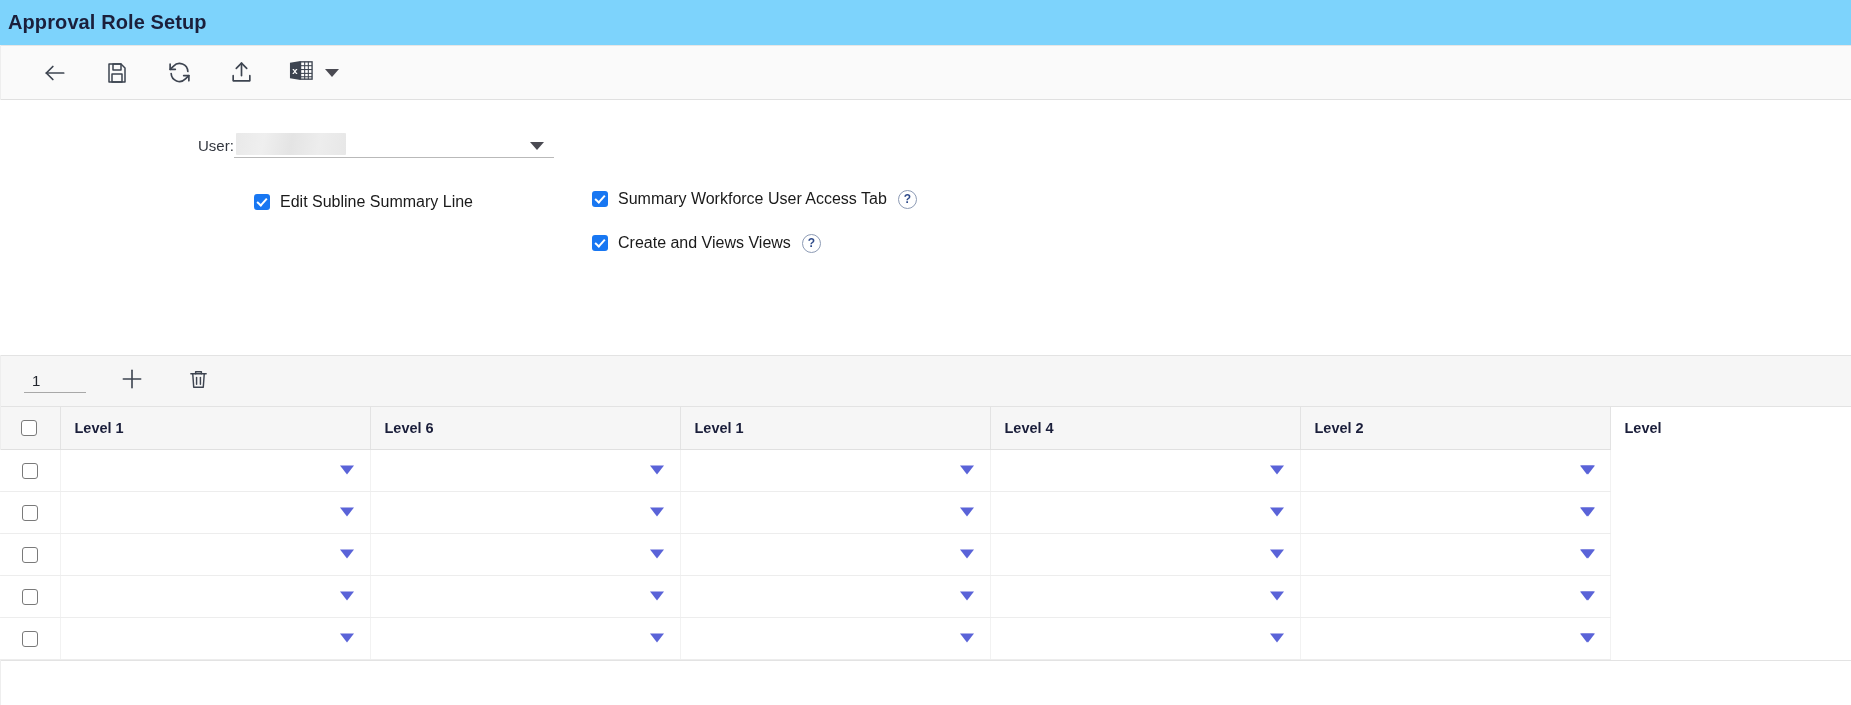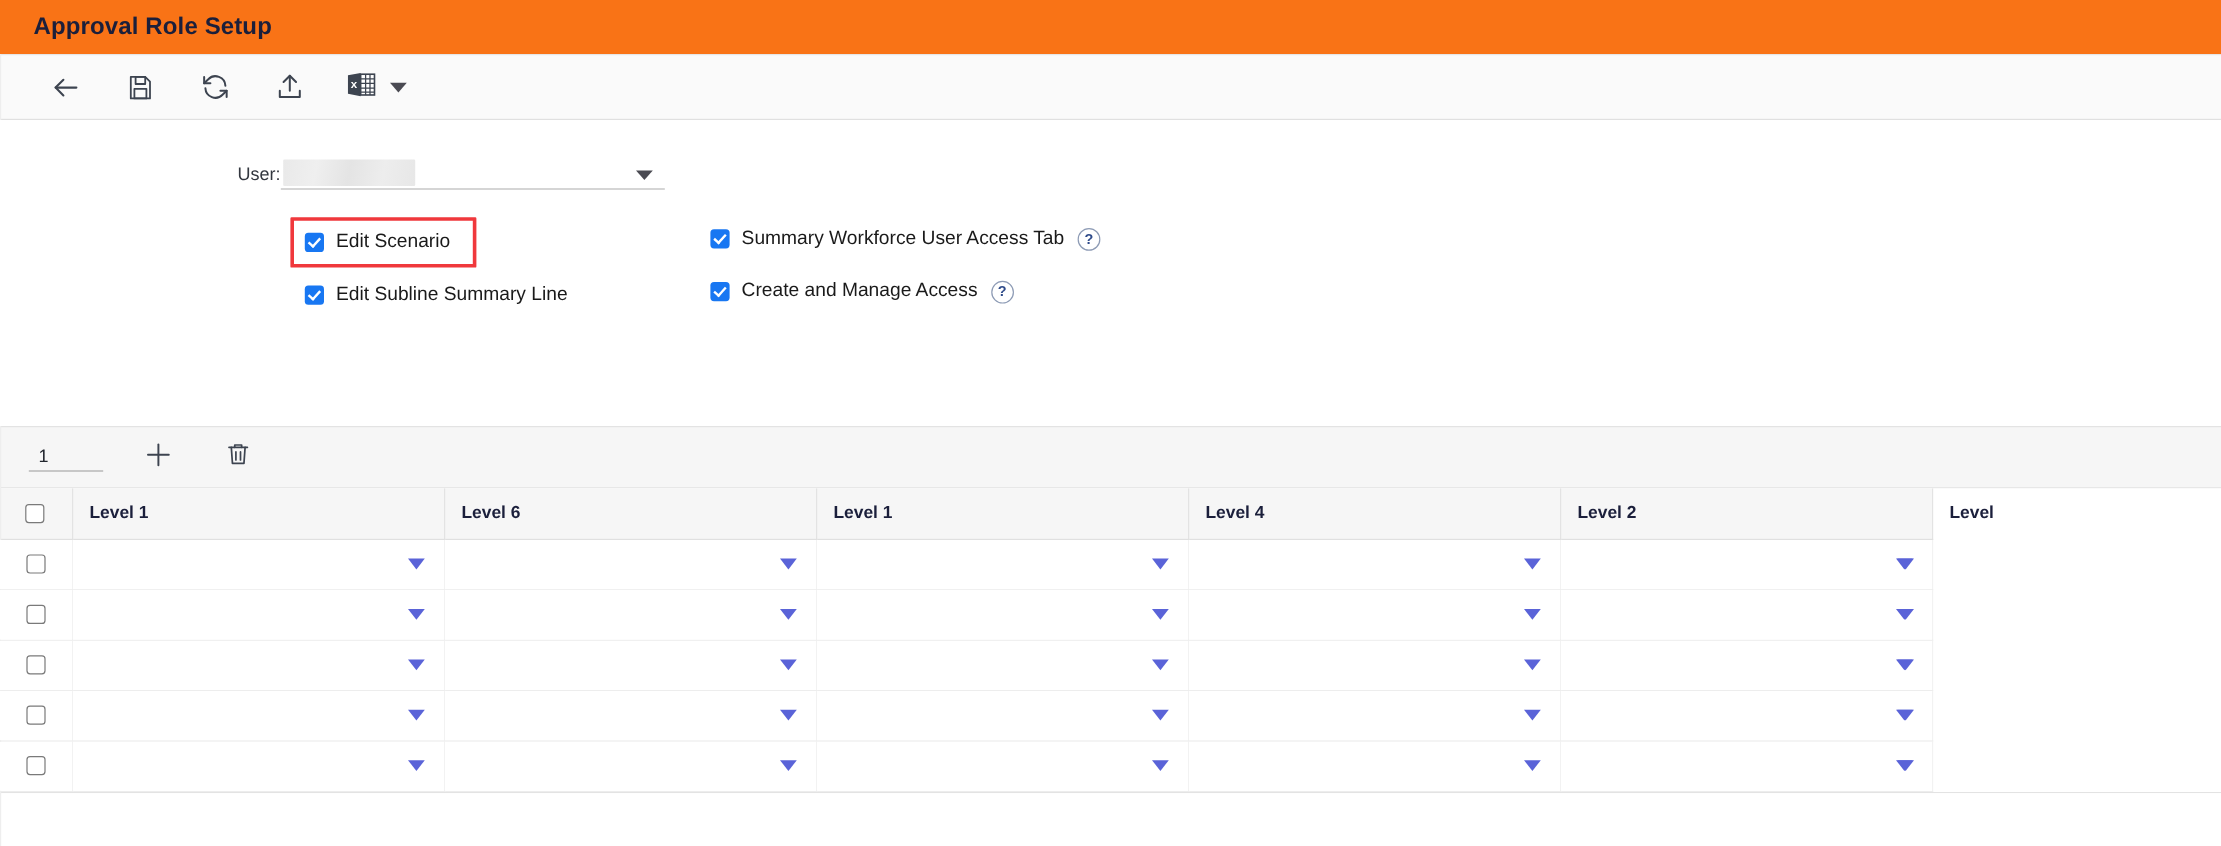--- a/index.html
+++ b/index.html
@@ -13,24 +13,24 @@
   body {
     width: 1851px;
     height: 705px;
     overflow: hidden;
     position: relative;
   }
 
   
   .titlebar {
     height: 45px;
-    background: #f97316;
-    display: flex;
-    align-items: center;
-    padding-left: 28px;
+    background: #7dd3fc;
+    display: flex;
+    align-items: center;
+    padding-left: 8px;
   }
   .page-title {
     font-size: 20px;
     font-weight: bold;
     color: #1b1f3b;
     letter-spacing: 0.1px;
   }
 
   
   .toolbar {
@@ -351,45 +351,40 @@
     <div class="user-select">
       <div class="user-value-redacted"></div>
       <span class="user-caret"></span>
     </div>
   </div>
 
   <div class="checkgrid">
 
     <div class="col-left">
 
-      <div class="check-row" style="position:relative;">
-        <div class="highlight-box"></div>
-        <span class="cb"></span>
-        <span class="cb-label">Edit Scenario</span>
-      </div>
 
 
       <div class="check-row">
         <span class="cb"></span>
         <span class="cb-label">Edit Subline Summary Line</span>
       </div>
 
     </div>
 
     <div class="col-right">
 
       <div class="check-row">
         <span class="cb"></span>
         <span class="cb-label">Summary Workforce User Access Tab</span>
         <span class="help-icon">?</span>
       </div>
 
       <div class="check-row">
         <span class="cb"></span>
-        <span class="cb-label">Create and Manage Access</span>
+        <span class="cb-label">Create and Views Views</span>
         <span class="help-icon">?</span>
       </div>
 
     </div>
 
   </div>
 </div>
 
 <div class="grid-toolbar">
 

